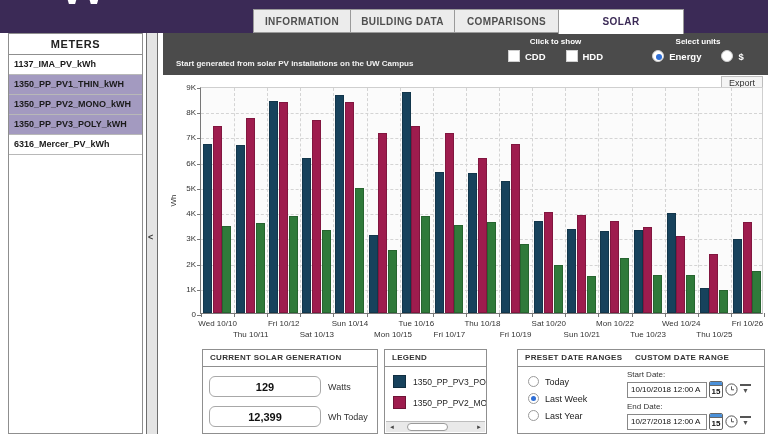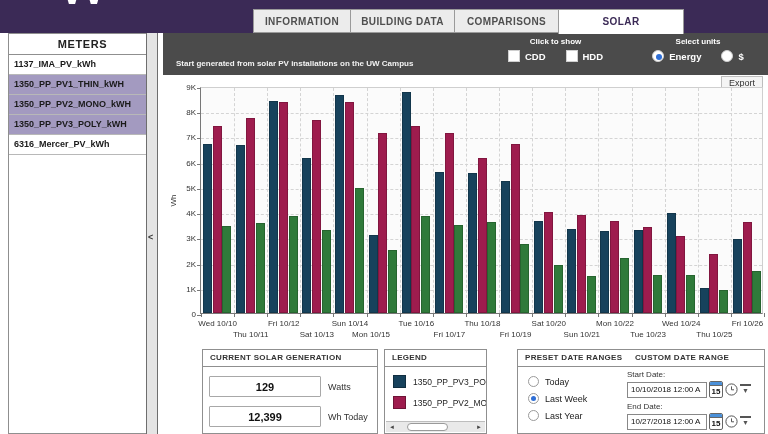--- a/index.html
+++ b/index.html
@@ -10,21 +10,21 @@
   }
   
   .top-band { position:absolute; left:0; top:0; width:768px; height:33px; background:#3b2a56; overflow:hidden; }
   .uw-logo { position:absolute; left:56px; top:-41px; color:#fff; font-family:"DejaVu Serif", serif; font-weight:bold; font-size:48px; }
   .tabs { position:absolute; left:253px; top:9px; display:flex; z-index:5; }
   .tab { height:24px; line-height:23px; text-align:center; background:#ececec; border:1px solid #9a9a9a;
          border-right:none; color:#4f4f4f; font-size:10px; font-weight:bold; letter-spacing:.4px; cursor:pointer; }
   .tab:last-child { border-right:1px solid #9a9a9a; }
   .tab.active { background:#fff; color:#3b2a56; height:25px; border-bottom:none; }
   
-  .sidebar { position:absolute; left:8px; top:33px; width:149px; height:401px; background:#fff; border:1px solid #8f8f8f; }
+  .sidebar { position:absolute; left:8px; top:33px; width:135px; height:401px; background:#fff; border:1px solid #8f8f8f; }
   .sidebar-header { height:21px; line-height:20px; text-align:center; font-weight:bold; font-size:11px; color:#222;
                     border-bottom:1px solid #8f8f8f; letter-spacing:.6px; }
   .meter-item { height:20px; line-height:19px; padding-left:5px; font-size:9px; font-weight:bold; color:#1a1a1a;
                 border-bottom:1px solid #b8b8b8; background:#fff; white-space:nowrap; overflow:hidden; cursor:pointer; }
   .meter-item.selected { background:#a39ac0; }
   .collapse-strip { position:absolute; left:146px; top:33px; width:12px; height:401px; background:#e4e4e4;
                     border-left:1px solid #6e6e6e; border-right:1px solid #6e6e6e; cursor:pointer; }
   .collapse-arrow { position:absolute; top:199px; left:1px; font-size:9px; color:#333; font-weight:bold; }
   
   .solar-header { position:absolute; left:163px; top:33px; width:605px; height:42px; background:#4b4b4b; }
@@ -52,21 +52,21 @@
   .y-tickmark { position:absolute; left:-4px; width:4px; height:0; border-top:1px solid #777; }
   .x-tickmark { position:absolute; bottom:-4px; height:4px; width:0; border-left:1px solid #777; }
   .x-label { position:absolute; font-size:8px; color:#333; width:56px; text-align:center; white-space:nowrap; }
   .y-axis-label { position:absolute; left:-34px; top:108px; font-size:8px; color:#333; transform:rotate(-90deg); }
   
   .panel { position:absolute; top:349px; background:#fff; border:1px solid #8f8f8f; }
   .panel-header { height:17px; line-height:16px; font-size:8px; font-weight:bold; color:#333; padding-left:7px;
                   border-bottom:1px solid #8f8f8f; letter-spacing:.3px; white-space:nowrap; overflow:hidden; }
   .panel.gen { left:202px; width:176px; height:85px; }
   .gen-row { display:flex; align-items:center; margin:9px 6px 0 6px; gap:7px; }
-  .gen-value-box { width:112px; height:21px; border:1px solid #a8a8a8; border-radius:1px; text-align:center;
+  .gen-value-box { width:112px; height:21px; border:1px solid #a8a8a8; border-radius:6px; text-align:center;
                    line-height:20px; font-weight:bold; font-size:11px; color:#111; background:#fff; }
   .gen-unit { font-size:9px; color:#333; }
   .panel.legend { left:384px; width:103px; height:85px; overflow:hidden; }
   .legend-item { display:flex; align-items:center; gap:7px; margin:8px 0 0 8px; white-space:nowrap; overflow:hidden; }
   .legend-swatch { width:13px; height:13px; flex:none; box-shadow: inset 0 0 0 1px rgba(0,0,0,.3); }
   .legend-label { font-size:8.5px; color:#222; }
   .legend-scrollbar { position:absolute; left:1px; right:1px; bottom:1px; height:11px; background:#e9e9e9;
                       border-top:1px solid #bdbdbd; display:flex; align-items:center; }
   .scroll-arrow { width:12px; font-size:6px; color:#444; text-align:center; cursor:pointer; }
   .scroll-track { flex:1; position:relative; height:100%; }
@@ -264,21 +264,21 @@
       <div class="bar" title="1350_PP_PV1_THIN_kWH: 2200 Wh" style="left: 418.812px; width: 9px; height: 55px; background: rgb(47, 122, 58);"></div>
       <div class="bar" title="1350_PP_PV1_THIN_kWH: 1500 Wh" style="left: 451.929px; width: 9px; height: 38px; background: rgb(47, 122, 58);"></div>
       <div class="bar" title="1350_PP_PV1_THIN_kWH: 1500 Wh" style="left: 485.047px; width: 9px; height: 38px; background: rgb(47, 122, 58);"></div>
       <div class="bar" title="1350_PP_PV1_THIN_kWH: 900 Wh" style="left: 518.165px; width: 9px; height: 23px; background: rgb(47, 122, 58);"></div>
       <div class="bar" title="1350_PP_PV1_THIN_kWH: 1650 Wh" style="left: 551.282px; width: 9px; height: 42px; background: rgb(47, 122, 58);"></div>
       <div class="x-label" style="left: -11.4412px; top: 231px;">Wed 10/10</div>
       <div class="x-label" style="left: 21.6765px; top: 242px;">Thu 10/11</div>
       <div class="x-label" style="left: 54.7941px; top: 231px;">Fri 10/12</div>
       <div class="x-label" style="left: 87.9118px; top: 242px;">Sat 10/13</div>
       <div class="x-label" style="left: 121.029px; top: 231px;">Sun 10/14</div>
-      <div class="x-label" style="left: 142px; top: 242px;">Mon 10/15</div>
+      <div class="x-label" style="left: 164px; top: 242px;">Mon 10/15</div>
       <div class="x-label" style="left: 187.265px; top: 231px;">Tue 10/16</div>
       <div class="x-label" style="left: 220.382px; top: 242px;">Fri 10/17</div>
       <div class="x-label" style="left: 253.5px; top: 231px;">Thu 10/18</div>
       <div class="x-label" style="left: 286.618px; top: 242px;">Fri 10/19</div>
       <div class="x-label" style="left: 319.735px; top: 231px;">Sat 10/20</div>
       <div class="x-label" style="left: 352.853px; top: 242px;">Sun 10/21</div>
       <div class="x-label" style="left: 385.971px; top: 231px;">Mon 10/22</div>
       <div class="x-label" style="left: 419.088px; top: 242px;">Tue 10/23</div>
       <div class="x-label" style="left: 452.206px; top: 231px;">Wed 10/24</div>
       <div class="x-label" style="left: 485.324px; top: 242px;">Thu 10/25</div>

